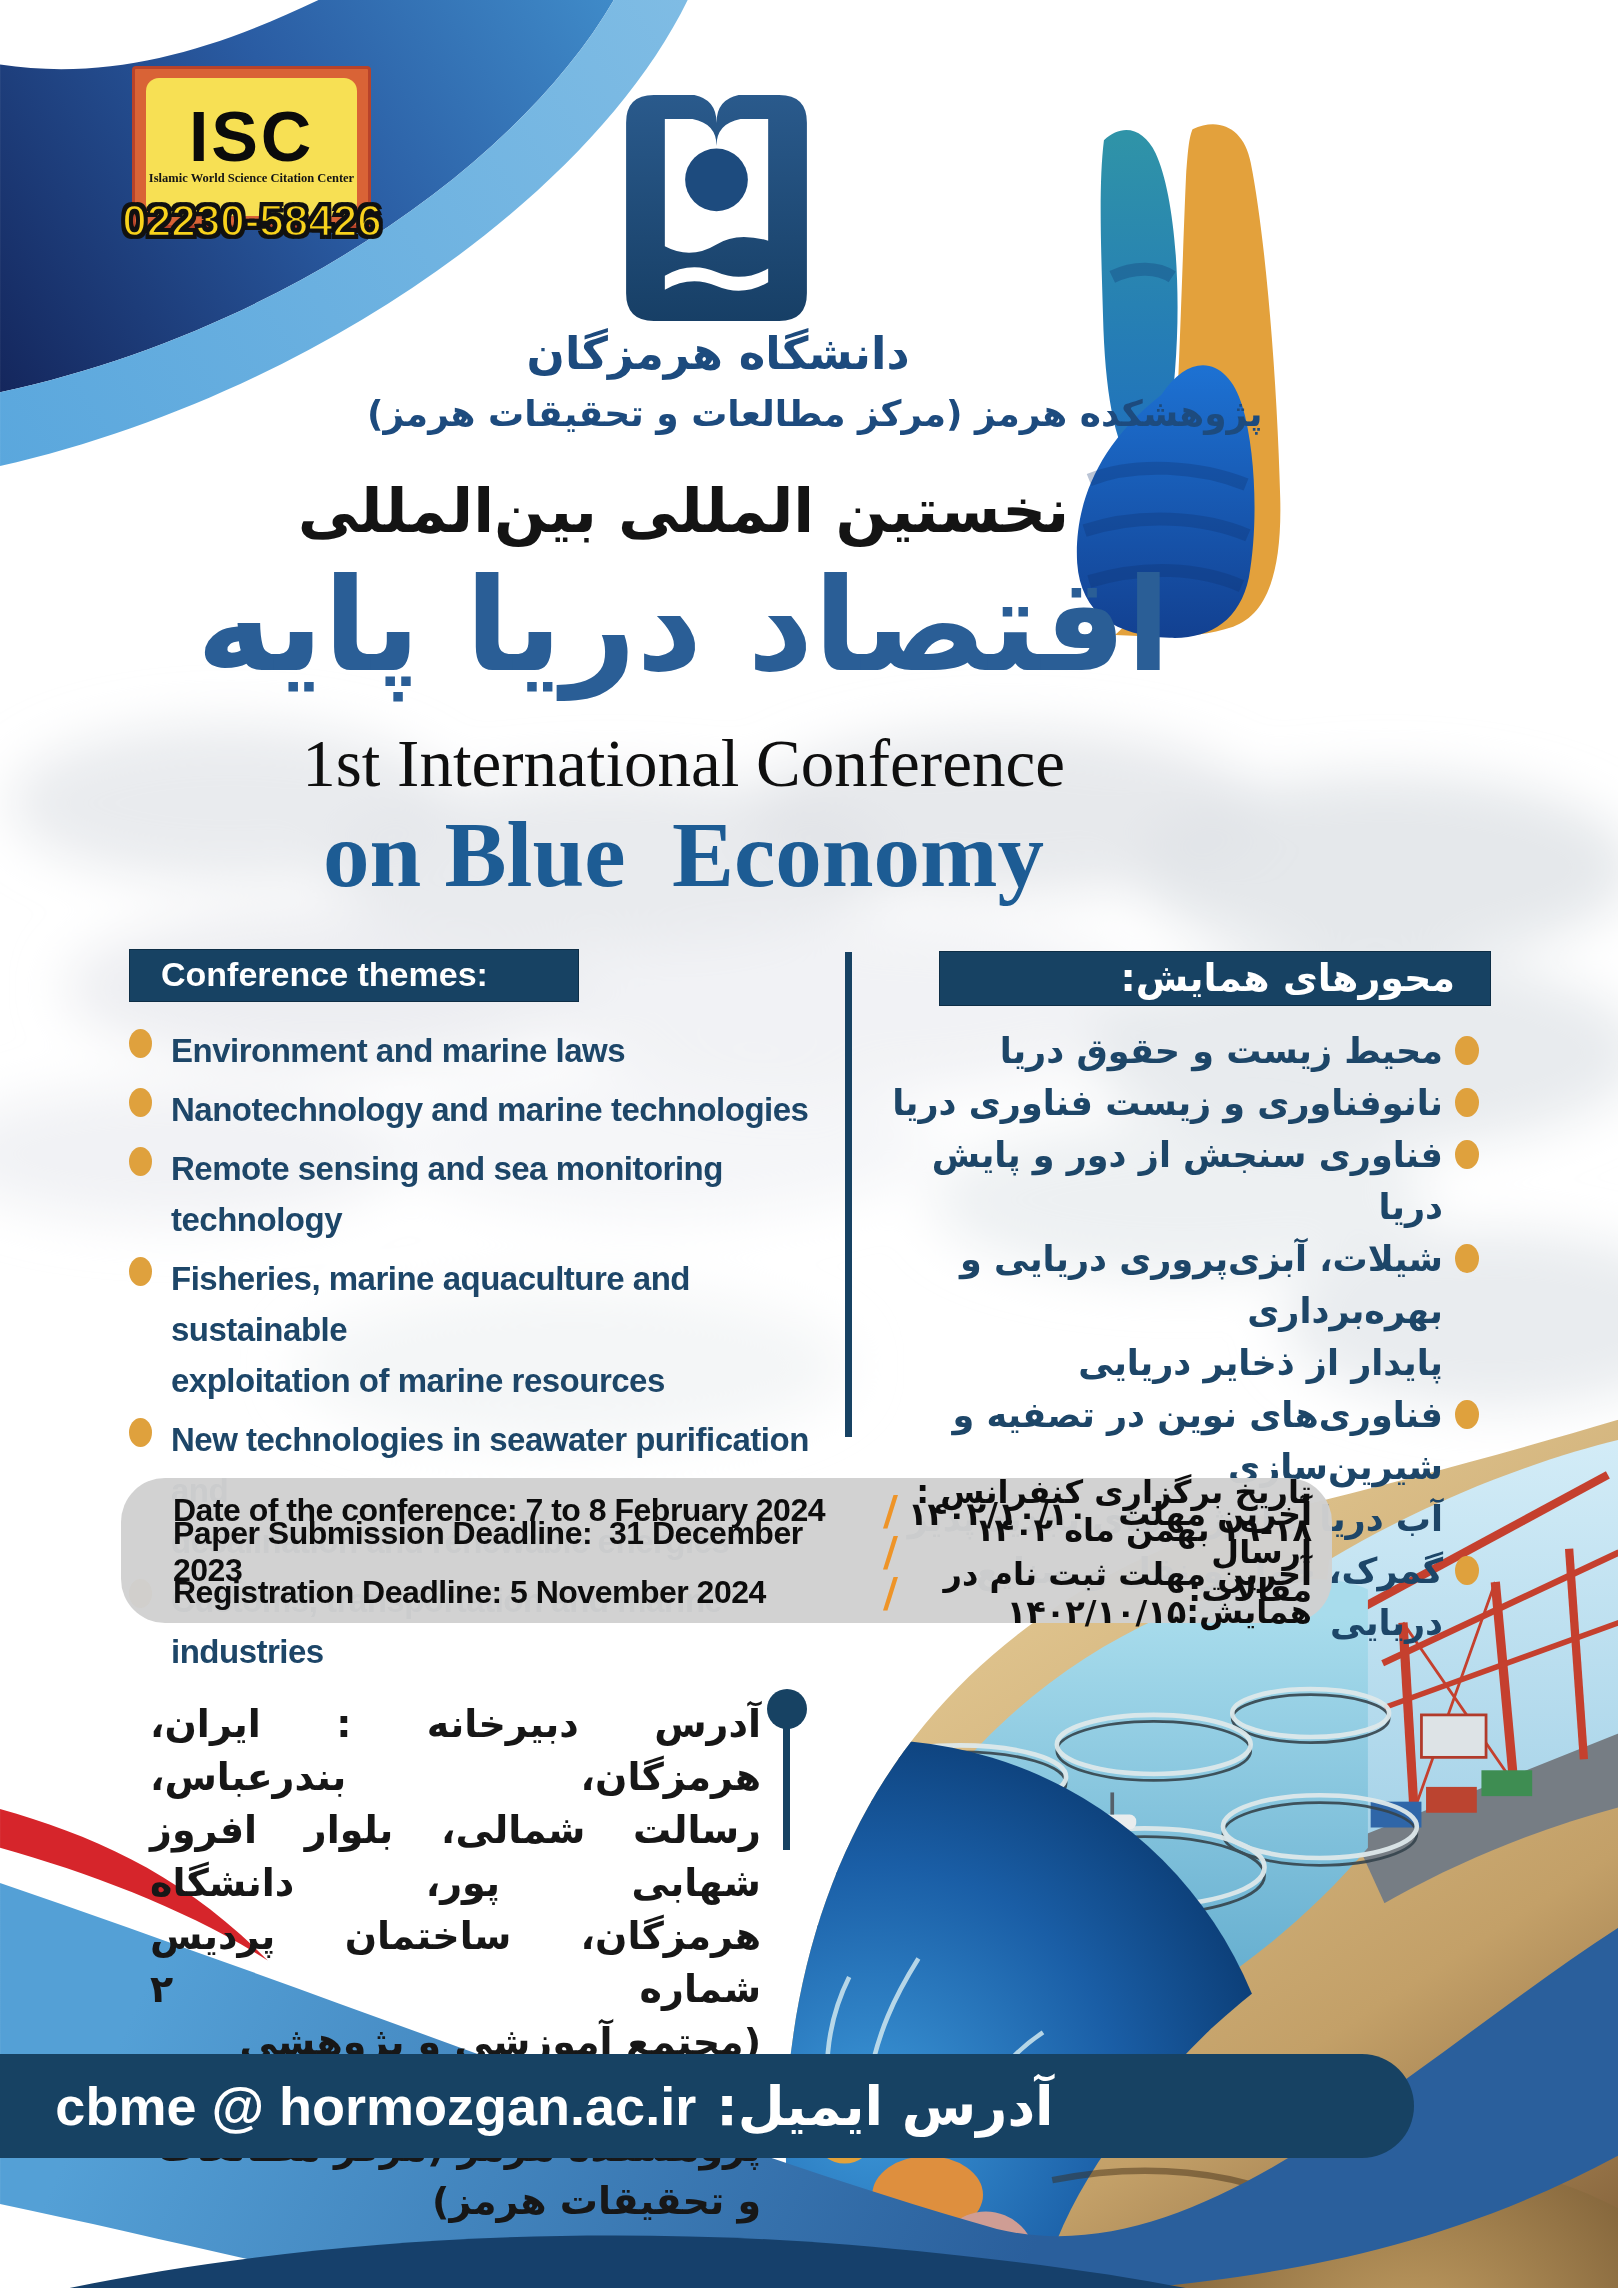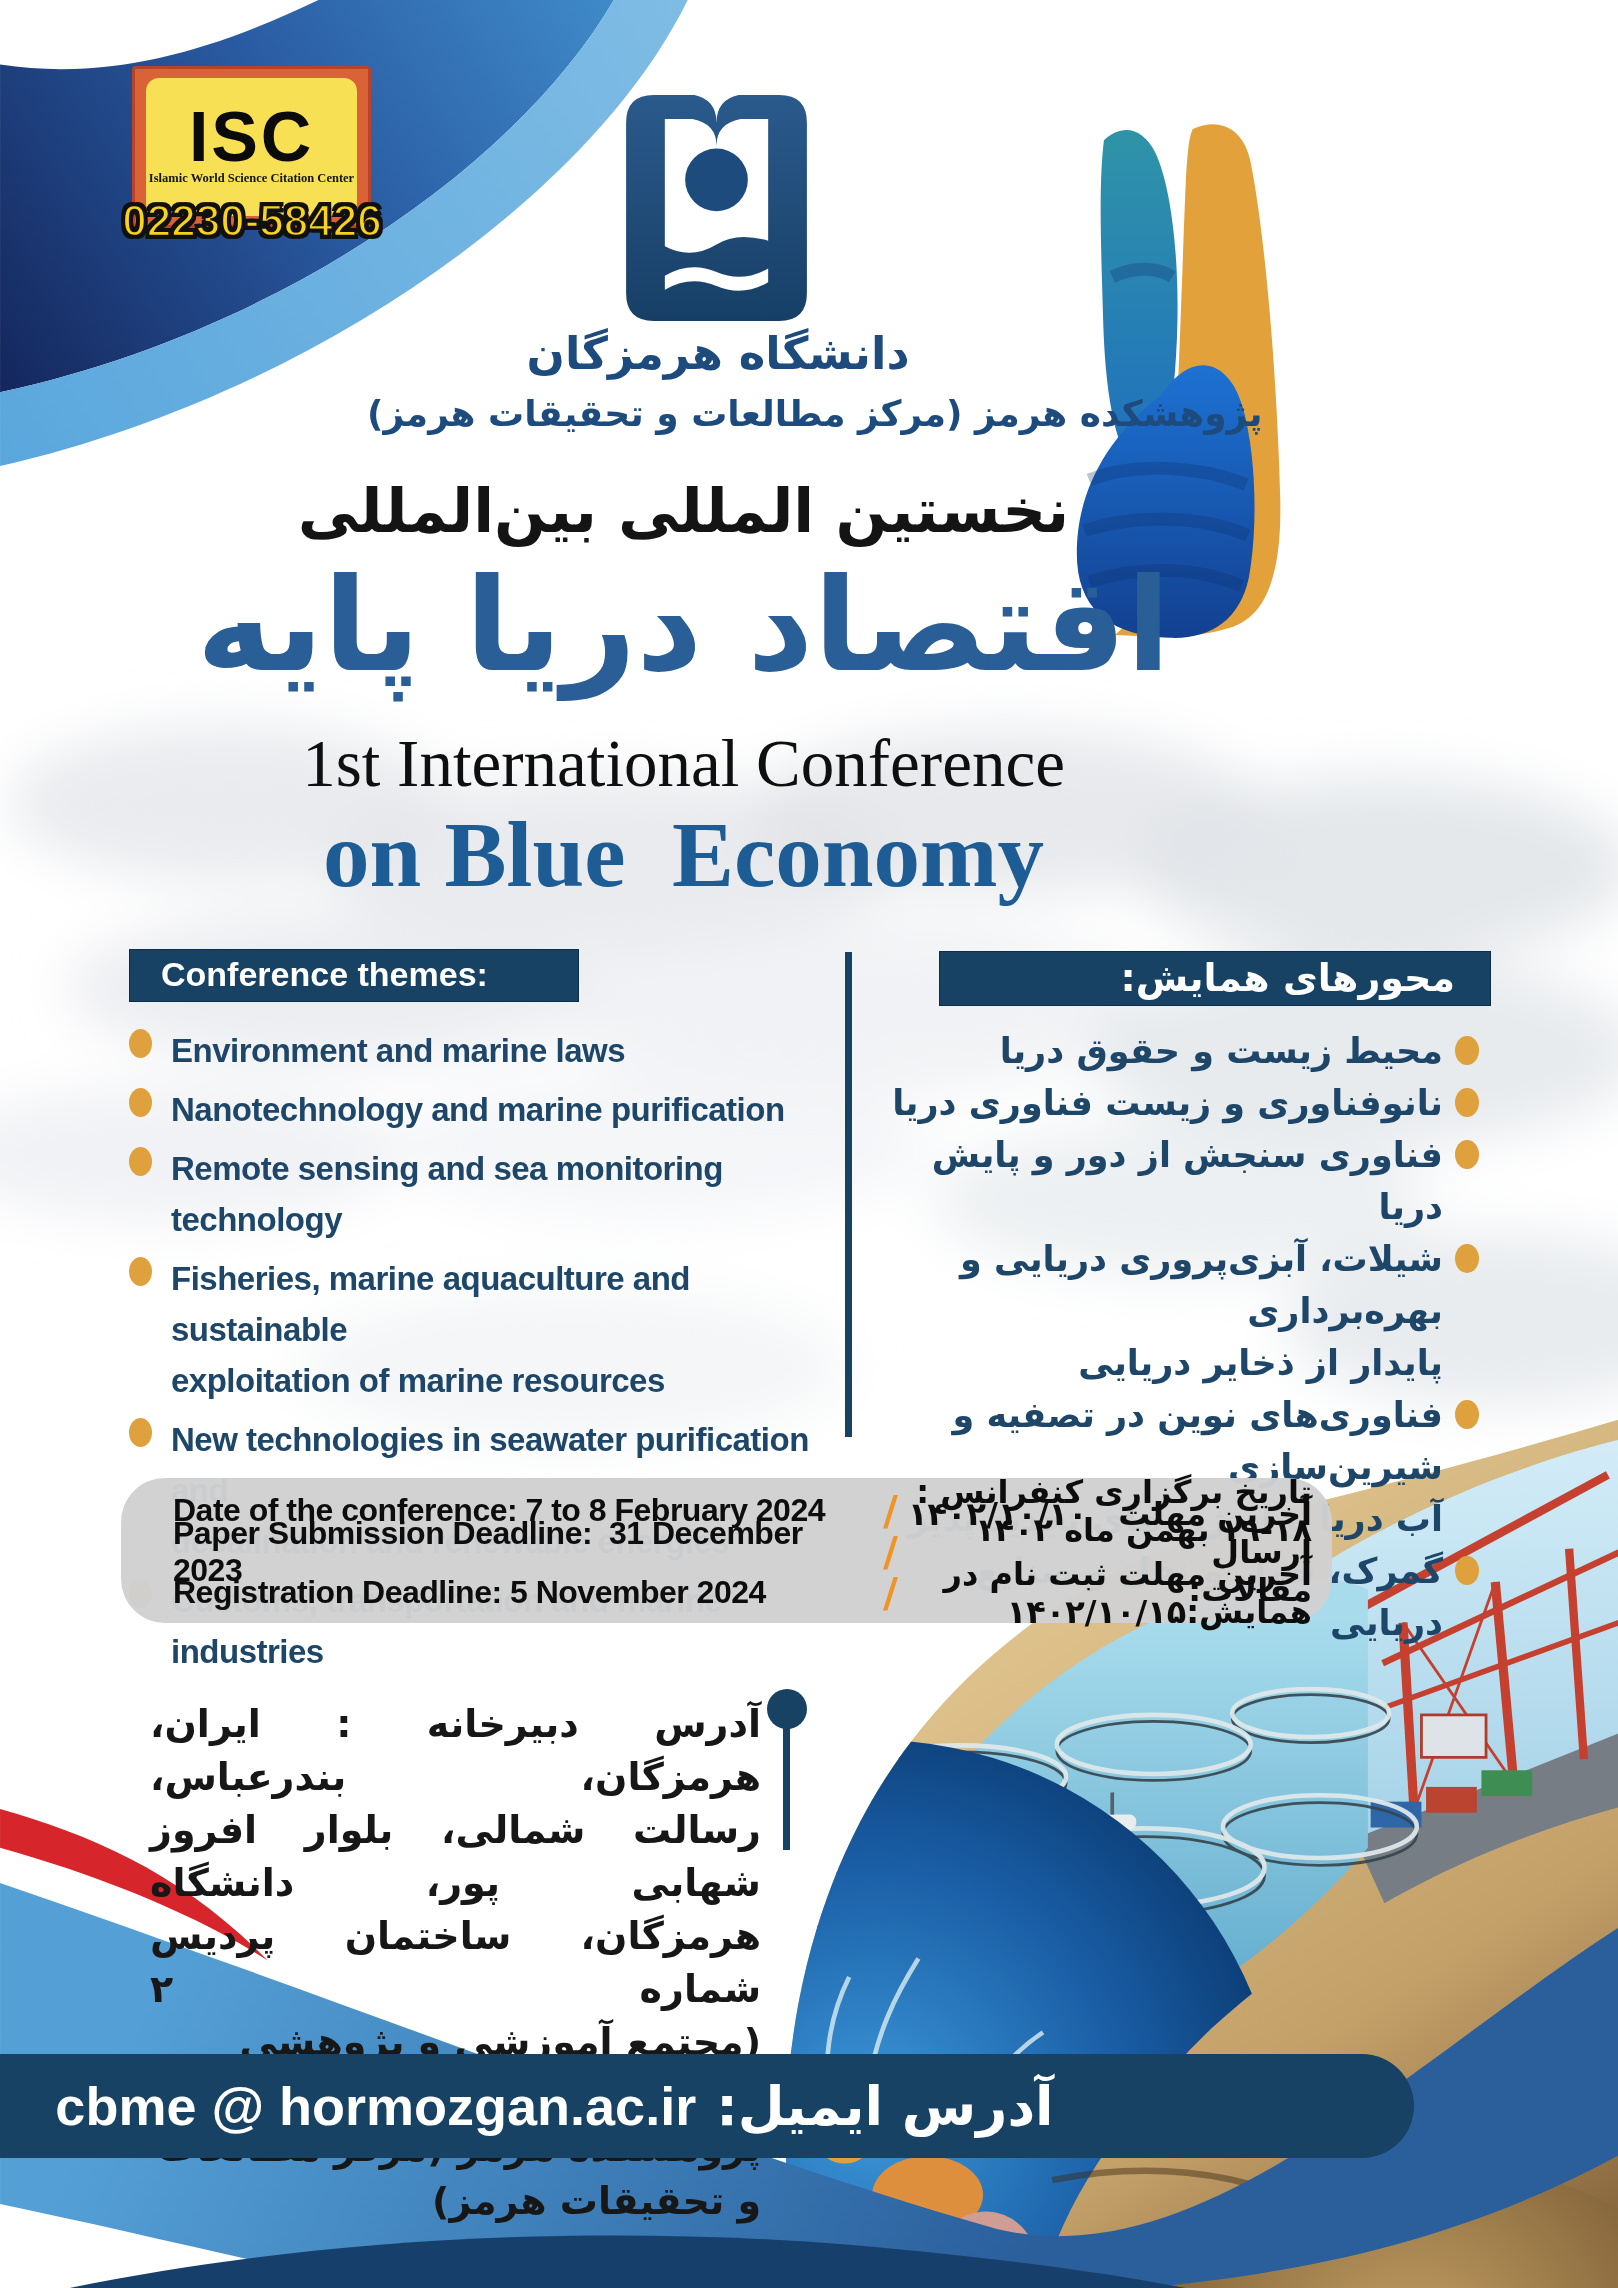--- a/index.html
+++ b/index.html
@@ -282,21 +282,21 @@
       <div class="th-item">
           <span class="bcol">
             <span class="bullet"></span>
           </span>
           <span class="txt">Environment and marine laws</span>
         </div>
       <div class="th-item">
           <span class="bcol">
             <span class="bullet"></span>
           </span>
-          <span class="txt">Nanotechnology and marine purification</span>
+          <span class="txt">Nanotechnology and marine technologies</span>
         </div>
       <div class="th-item">
           <span class="bcol">
             <span class="bullet"></span>
           </span>
           <span class="txt">Remote sensing and sea monitoring technology</span>
         </div>
       <div class="th-item">
           <span class="bcol">
             <span class="bullet"></span>

